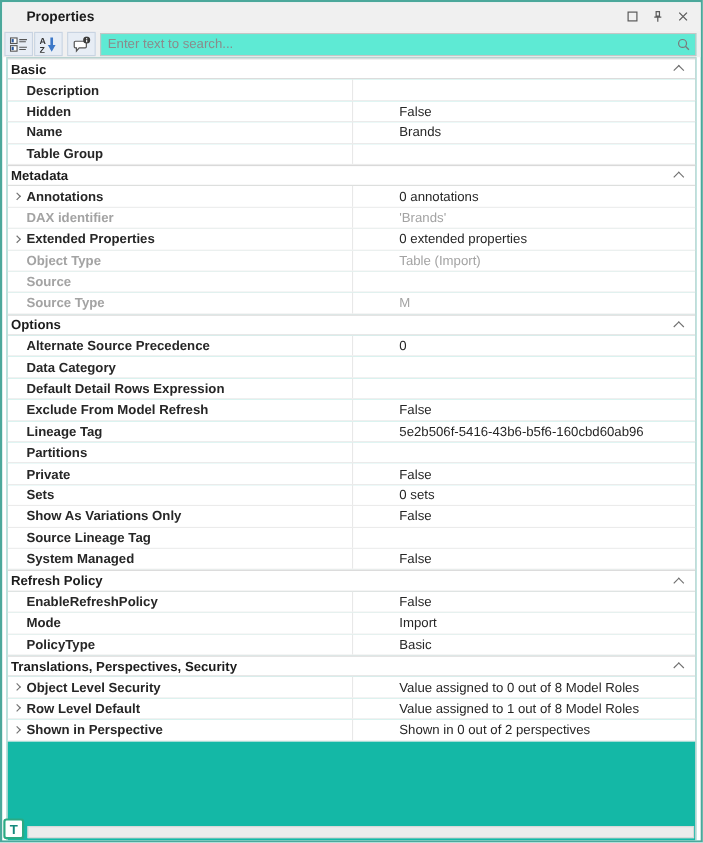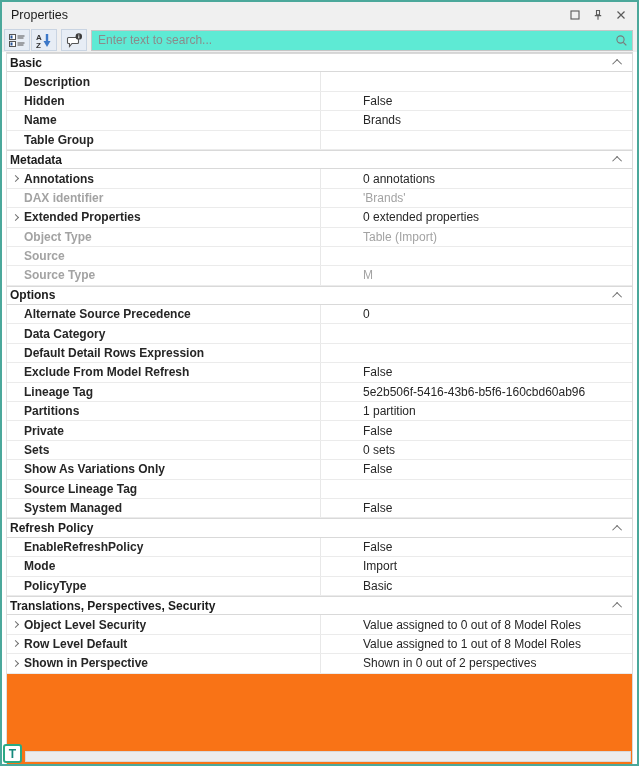--- a/index.html
+++ b/index.html
@@ -4,35 +4,35 @@
 <style>
   html,body{margin:0;padding:0;background:#ffffff;}
   *{box-sizing:border-box;}
   body{font-family:"Liberation Sans", sans-serif;font-size:12px;color:#262626;}
 
   .panel{position:relative;width:639px;height:766px;border:2px solid #4BA89B;background:#ffffff;overflow:hidden;}
   .content{position:absolute;inset:0;}
 
   
   .titlebar{position:absolute;top:0;left:0;right:0;height:26px;background:#f0f0f0;display:flex;align-items:center;}
-  .title{font-weight:normal;color:#1b1b1b;padding-left:9px;font-size:12.5px;}
+  .title{font-weight:bold;color:#1b1b1b;padding-left:22px;font-size:12.5px;}
   .win-controls{margin-left:auto;display:flex;align-items:center;gap:7px;padding-right:8px;}
   .win-btn{width:16px;height:16px;display:flex;align-items:center;justify-content:center;cursor:default;}
 
   
   .toolbar{position:absolute;top:26px;left:0;right:0;height:24px;background:#f0f0f0;display:flex;align-items:center;padding:0 4px 0 2px;}
   .tb-btn{width:26px;height:22px;display:flex;align-items:center;justify-content:center;background:#e7edf5;border:1px solid #c9d4e2;margin-right:1px;}
   .tb-btn.last{margin-left:3px;border-left:1px solid #c9d4e2;}
   .search-wrap{flex:1;height:21px;margin-left:3px;position:relative;background:#5eead4;border:1px solid #c6c6c6;display:flex;align-items:center;}
   .search-wrap input{flex:1;border:none;outline:none;background:transparent;font-family:"Liberation Sans",sans-serif;font-size:12px;color:#333;padding:0 22px 0 6px;height:100%;}
   .search-wrap input::placeholder{color:#8b8b8b;}
   .magnifier{position:absolute;right:4px;top:3px;}
 
   
-  .gridblock{position:absolute;top:50px;left:4px;right:4px;bottom:0;background:#f97316;border-left:1px solid #e0e0e0;border-right:1px solid #dadada;border-top:1px solid #d5d5d5;}
+  .gridblock{position:absolute;top:50px;left:4px;right:4px;bottom:0;background:#14b8a6;border-left:1px solid #e0e0e0;border-right:1px solid #dadada;border-top:1px solid #d5d5d5;}
   .rows{position:absolute;top:0;left:0;right:0;}
   .row{height:19.4px;display:flex;align-items:center;border-bottom:1px solid #ebebeb;background:#fff;}
   .row.section{border-top:1px solid #d9d9d9;border-bottom:1px solid #d9d9d9;height:19.4px;}
   .row.section + .row{border-top:none;}
   .sec-label{font-weight:bold;color:#1c1c1c;padding-left:3px;}
   .chev-up{margin-left:auto;margin-right:10px;width:7px;height:7px;border-left:1.4px solid #6f6f6f;border-top:1.4px solid #6f6f6f;transform:rotate(45deg) translateY(2px);}
   .cell{height:100%;display:flex;align-items:center;overflow:hidden;white-space:nowrap;}
   .label-cell{width:314px;border-right:1px solid #e8e8e8;padding-left:17px;font-weight:bold;}
   .label-cell.expandable{padding-left:4px;}
   .chev-right{width:5px;height:5px;border-top:1.2px solid #707070;border-right:1.2px solid #707070;transform:rotate(45deg);margin:0 6px 0 2px;flex:none;}
@@ -219,21 +219,20 @@
           <div class="row property">
             <div class="cell label-cell">
               <span class="plabel">Lineage Tag</span>
             </div>
             <div class="cell value-cell">5e2b506f-5416-43b6-b5f6-160cbd60ab96</div>
           </div>
           <div class="row property">
             <div class="cell label-cell">
               <span class="plabel">Partitions</span>
             </div>
-            <div class="cell value-cell">1 partition</div>
           </div>
           <div class="row property">
             <div class="cell label-cell">
               <span class="plabel">Private</span>
             </div>
             <div class="cell value-cell">False</div>
           </div>
           <div class="row property">
             <div class="cell label-cell">
               <span class="plabel">Sets</span>

